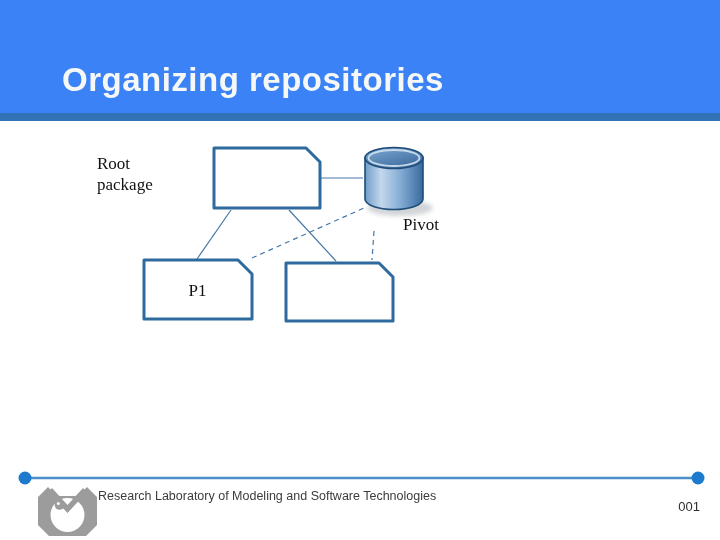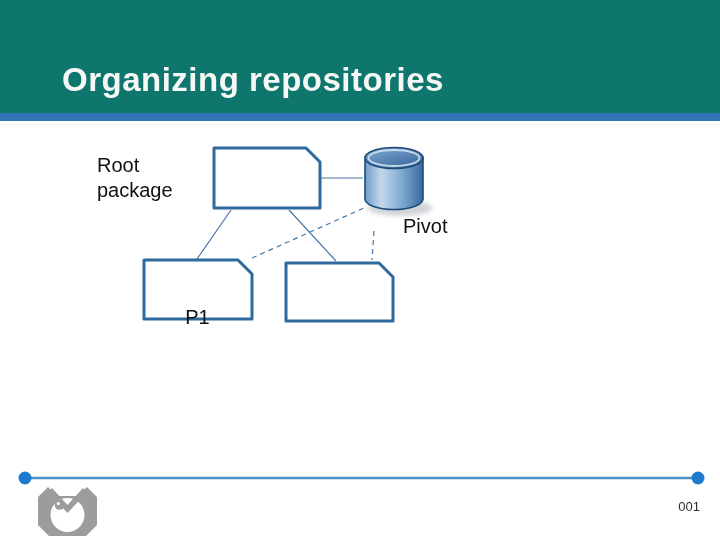--- a/index.html
+++ b/index.html
@@ -4,37 +4,37 @@
 <style>
   html,body{margin:0;padding:0;}
   body{font-family:"Liberation Sans", sans-serif; background:#888;}
   .slide{
     position:relative; width:720px; height:540px; background:#ffffff;
     overflow:hidden; margin:0 auto;
   }
   
   .slide-header{
     position:absolute; left:0; top:0; width:720px; height:113px;
-    background:#0f766e;
+    background:#3b82f6;
   }
   .slide-title{
     position:absolute; left:62px; top:62px; margin:0;
     font-size:33px; font-weight:700; color:#F5F8F6; letter-spacing:0.5px;
     line-height:1.1; white-space:nowrap;
   }
   .header-stripe{
     position:absolute; left:0; top:113px; width:720px; height:8px;
     background:#3173B6;
   }
   
   .diagram-svg{position:absolute; left:0; top:0; width:720px; height:540px;}
   
-  .dlabel{position:absolute; color:#111111; font-size:20px; line-height:1.25;}
+  .dlabel{position:absolute; color:#111111; font-size:17px; line-height:1.25;font-family:Liberation Serif, serif;}
   .root-package-label{left:97px; top:153px; width:120px; white-space:pre-line;}
-  .p1-label{left:143px; top:280px; width:109px; text-align:center;margin-top:25px;}
+  .p1-label{left:143px; top:280px; width:109px; text-align:center;}
   .p2-label{left:285px; top:282px; width:108px; text-align:center;}
   .pivot-label{left:367px; top:214px;margin-left:36px;}
   
   .footer-line-svg{position:absolute; left:0; top:464px; width:720px; height:28px;}
   .owl-logo-svg{position:absolute; left:37px; top:486px; width:61px; height:51px;}
   .footer-text-1{
     position:absolute; left:98px; top:489px; font-size:12.5px; color:#3C3C3C;
     white-space:nowrap;
   }
   .footer-text-2{
@@ -106,15 +106,16 @@
   </svg>
 
   <svg class="owl-logo-svg" viewBox="0 0 61 51">
     <path d="M1,11 L11,1 L20,10 L41,10 L50,1 L60,11 L60,39 L49,50 L12,50 L1,39 Z" fill="#9C9C9C"></path>
     <circle cx="30.5" cy="29" r="17" fill="#FFFFFF"></circle>
     <path d="M11,6 L30.5,27 L50,6 L46,2 L30.5,19 L15,2 Z" fill="#9C9C9C"></path>
     <circle cx="22.5" cy="19" r="4.8" fill="#9C9C9C"></circle>
     <circle cx="21.3" cy="17.5" r="1.5" fill="#FFFFFF"></circle>
   </svg>
 
+  <div class="footer-text-1">Research Laboratory of Modeling and Software Technologies</div>
   <div class="page-number">001</div>
 
 </div>
 
 </body></html>

